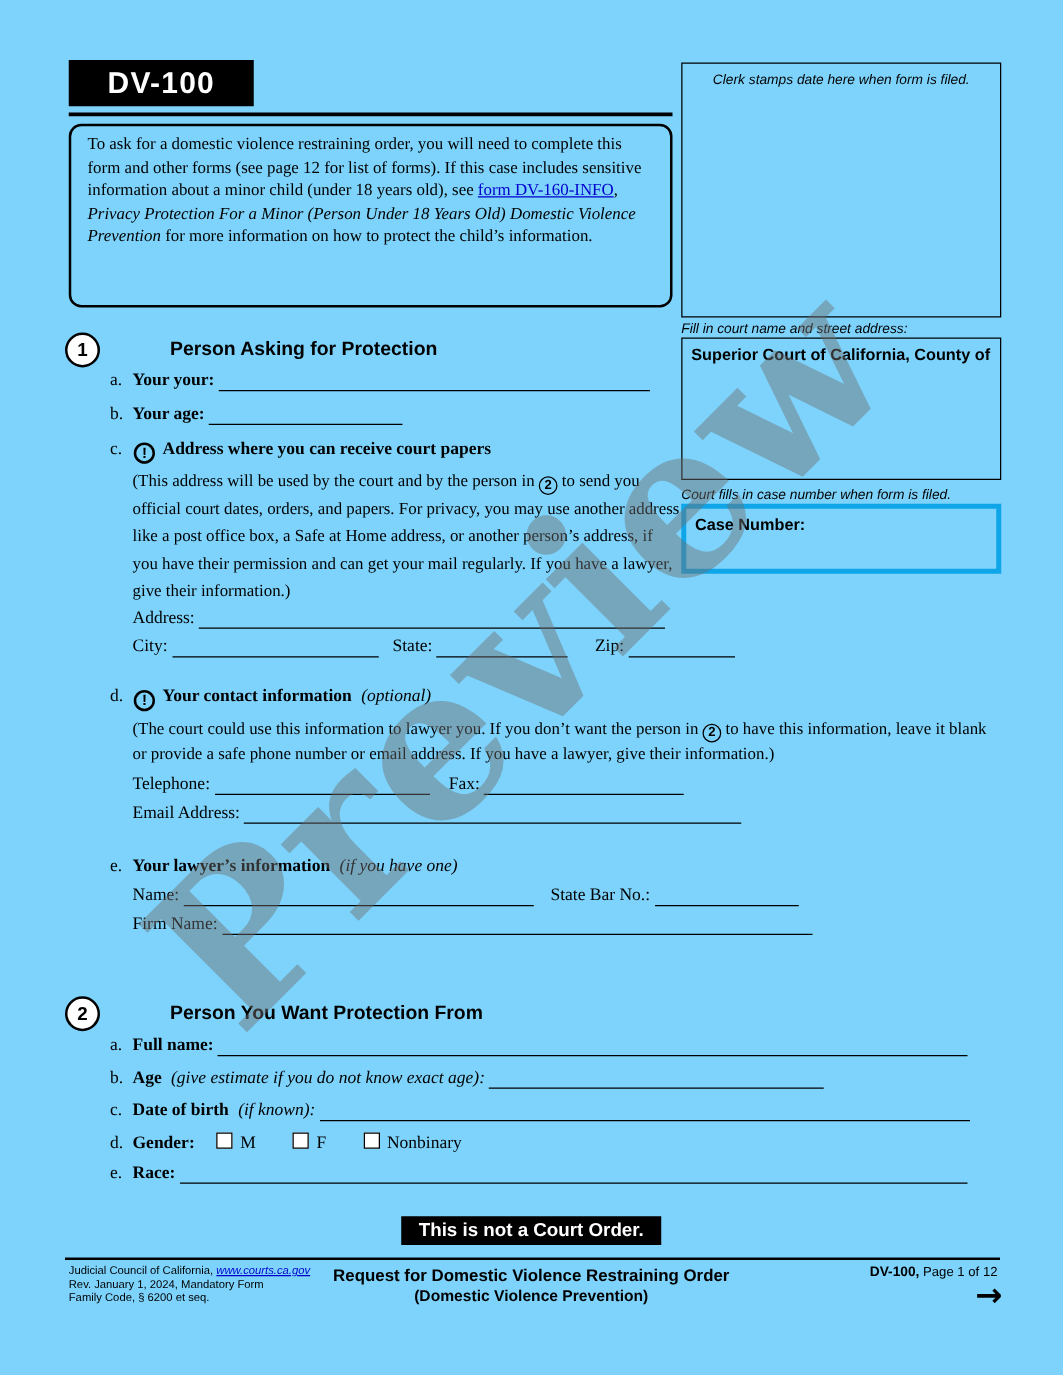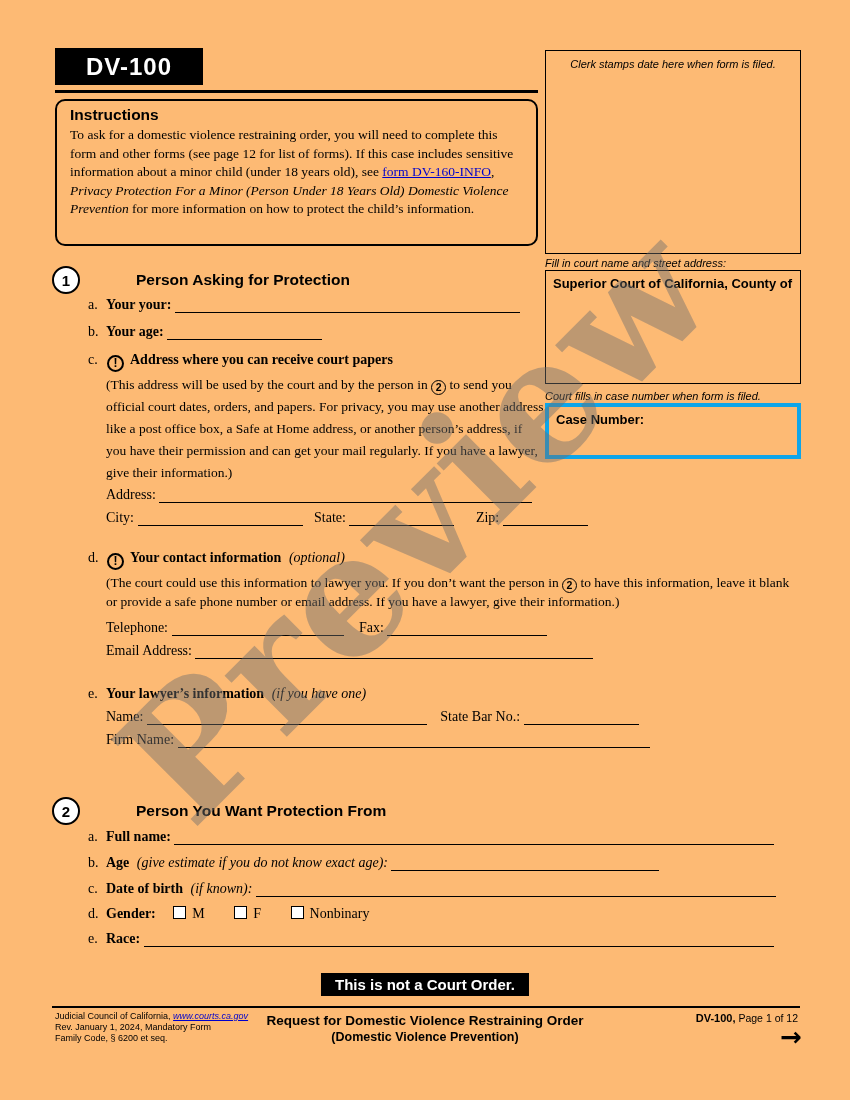--- a/index.html
+++ b/index.html
@@ -1,17 +1,17 @@
 <!DOCTYPE html>
 <html><head>
 <meta charset="utf-8">
 <style>
   * { box-sizing: border-box; margin: 0; padding: 0; }
   html, body { width: 850px; height: 1100px; background: #fff; }
-  .page { position: relative; width: 850px; height: 1100px; background: #fdba74;
+  .page { position: relative; width: 850px; height: 1100px; background: #7dd3fc;
           font-family: "Liberation Serif", serif; color: #000; overflow: hidden; }
   .abs { position: absolute; }
   .b { font-weight: bold; }
   .i { font-style: italic; }
   .link { color: #0000cc; text-decoration: underline; cursor: pointer; }
 
   .form-number-box { position: absolute; left: 55px; top: 48px; width: 148px; height: 37px;
     background: #000; color: #fff; display: flex; align-items: center; justify-content: center;
     font-family: "Liberation Sans", sans-serif; font-weight: bold; font-size: 24px; letter-spacing: 1px; }
   .form-title { position: absolute; left: 222px; top: 46px;
@@ -84,21 +84,20 @@
   <div class="form-number-box">
     <span>DV-100</span>
   </div>
   <div class="header-rule"></div>
 
   <div class="clerk-box">
     <div class="caption-italic">Clerk stamps date here when form is filed.</div>
   </div>
 
   <div class="instructions-box">
-    <div class="instructions-title">Instructions</div>
     <div class="instructions-body"><span>To ask for a domestic violence restraining order, you will need to complete this form and other forms (see page 12 for list of forms). If this case includes sensitive information about a minor child (under 18 years old), see </span><a class="link">form DV-160-INFO</a><span>, </span><span class="i">Privacy Protection For a Minor (Person Under 18 Years Old) Domestic Violence Prevention</span><span> for more information on how to protect the child’s information.</span></div>
   </div>
 
   <div class="abs caption-italic court-caption">Fill in court name and street address:</div>
   <div class="court-box">
     <div class="court-name">Superior Court of California, County of</div>
   </div>
   <div class="abs caption-italic case-caption">Court fills in case number when form is filed.</div>
   <div class="case-box">
     <div class="court-name">Case Number:</div>

